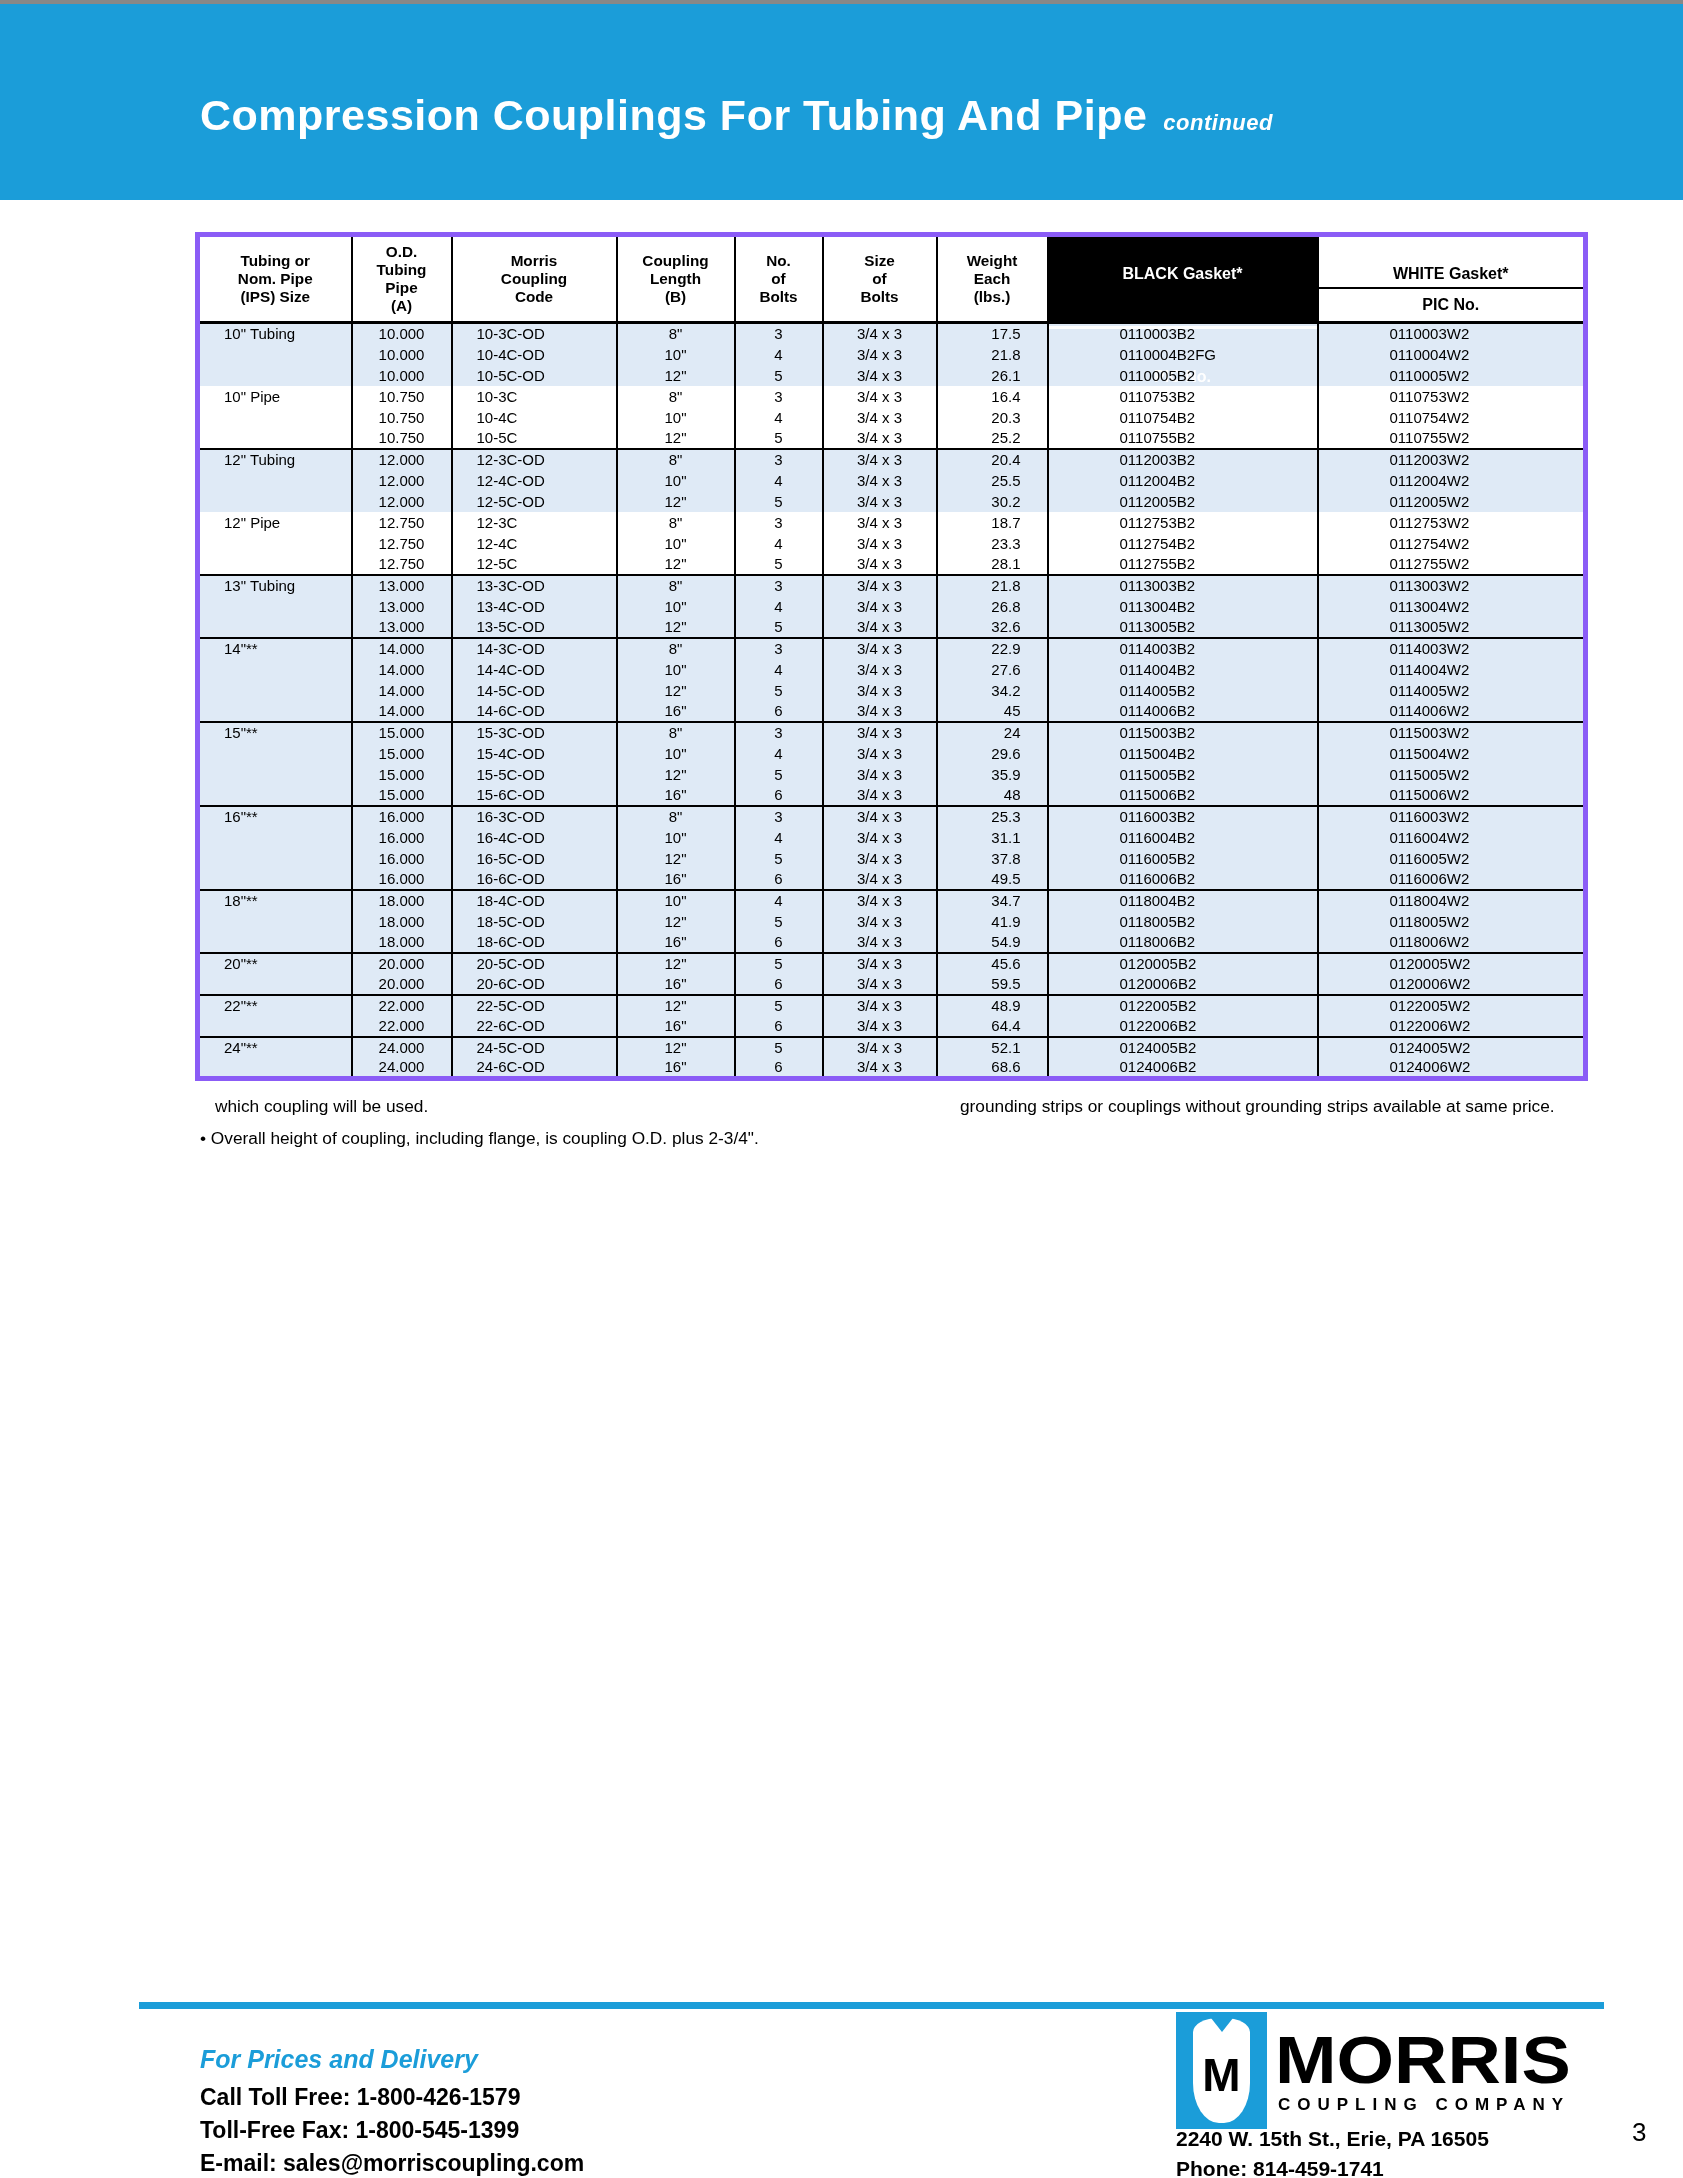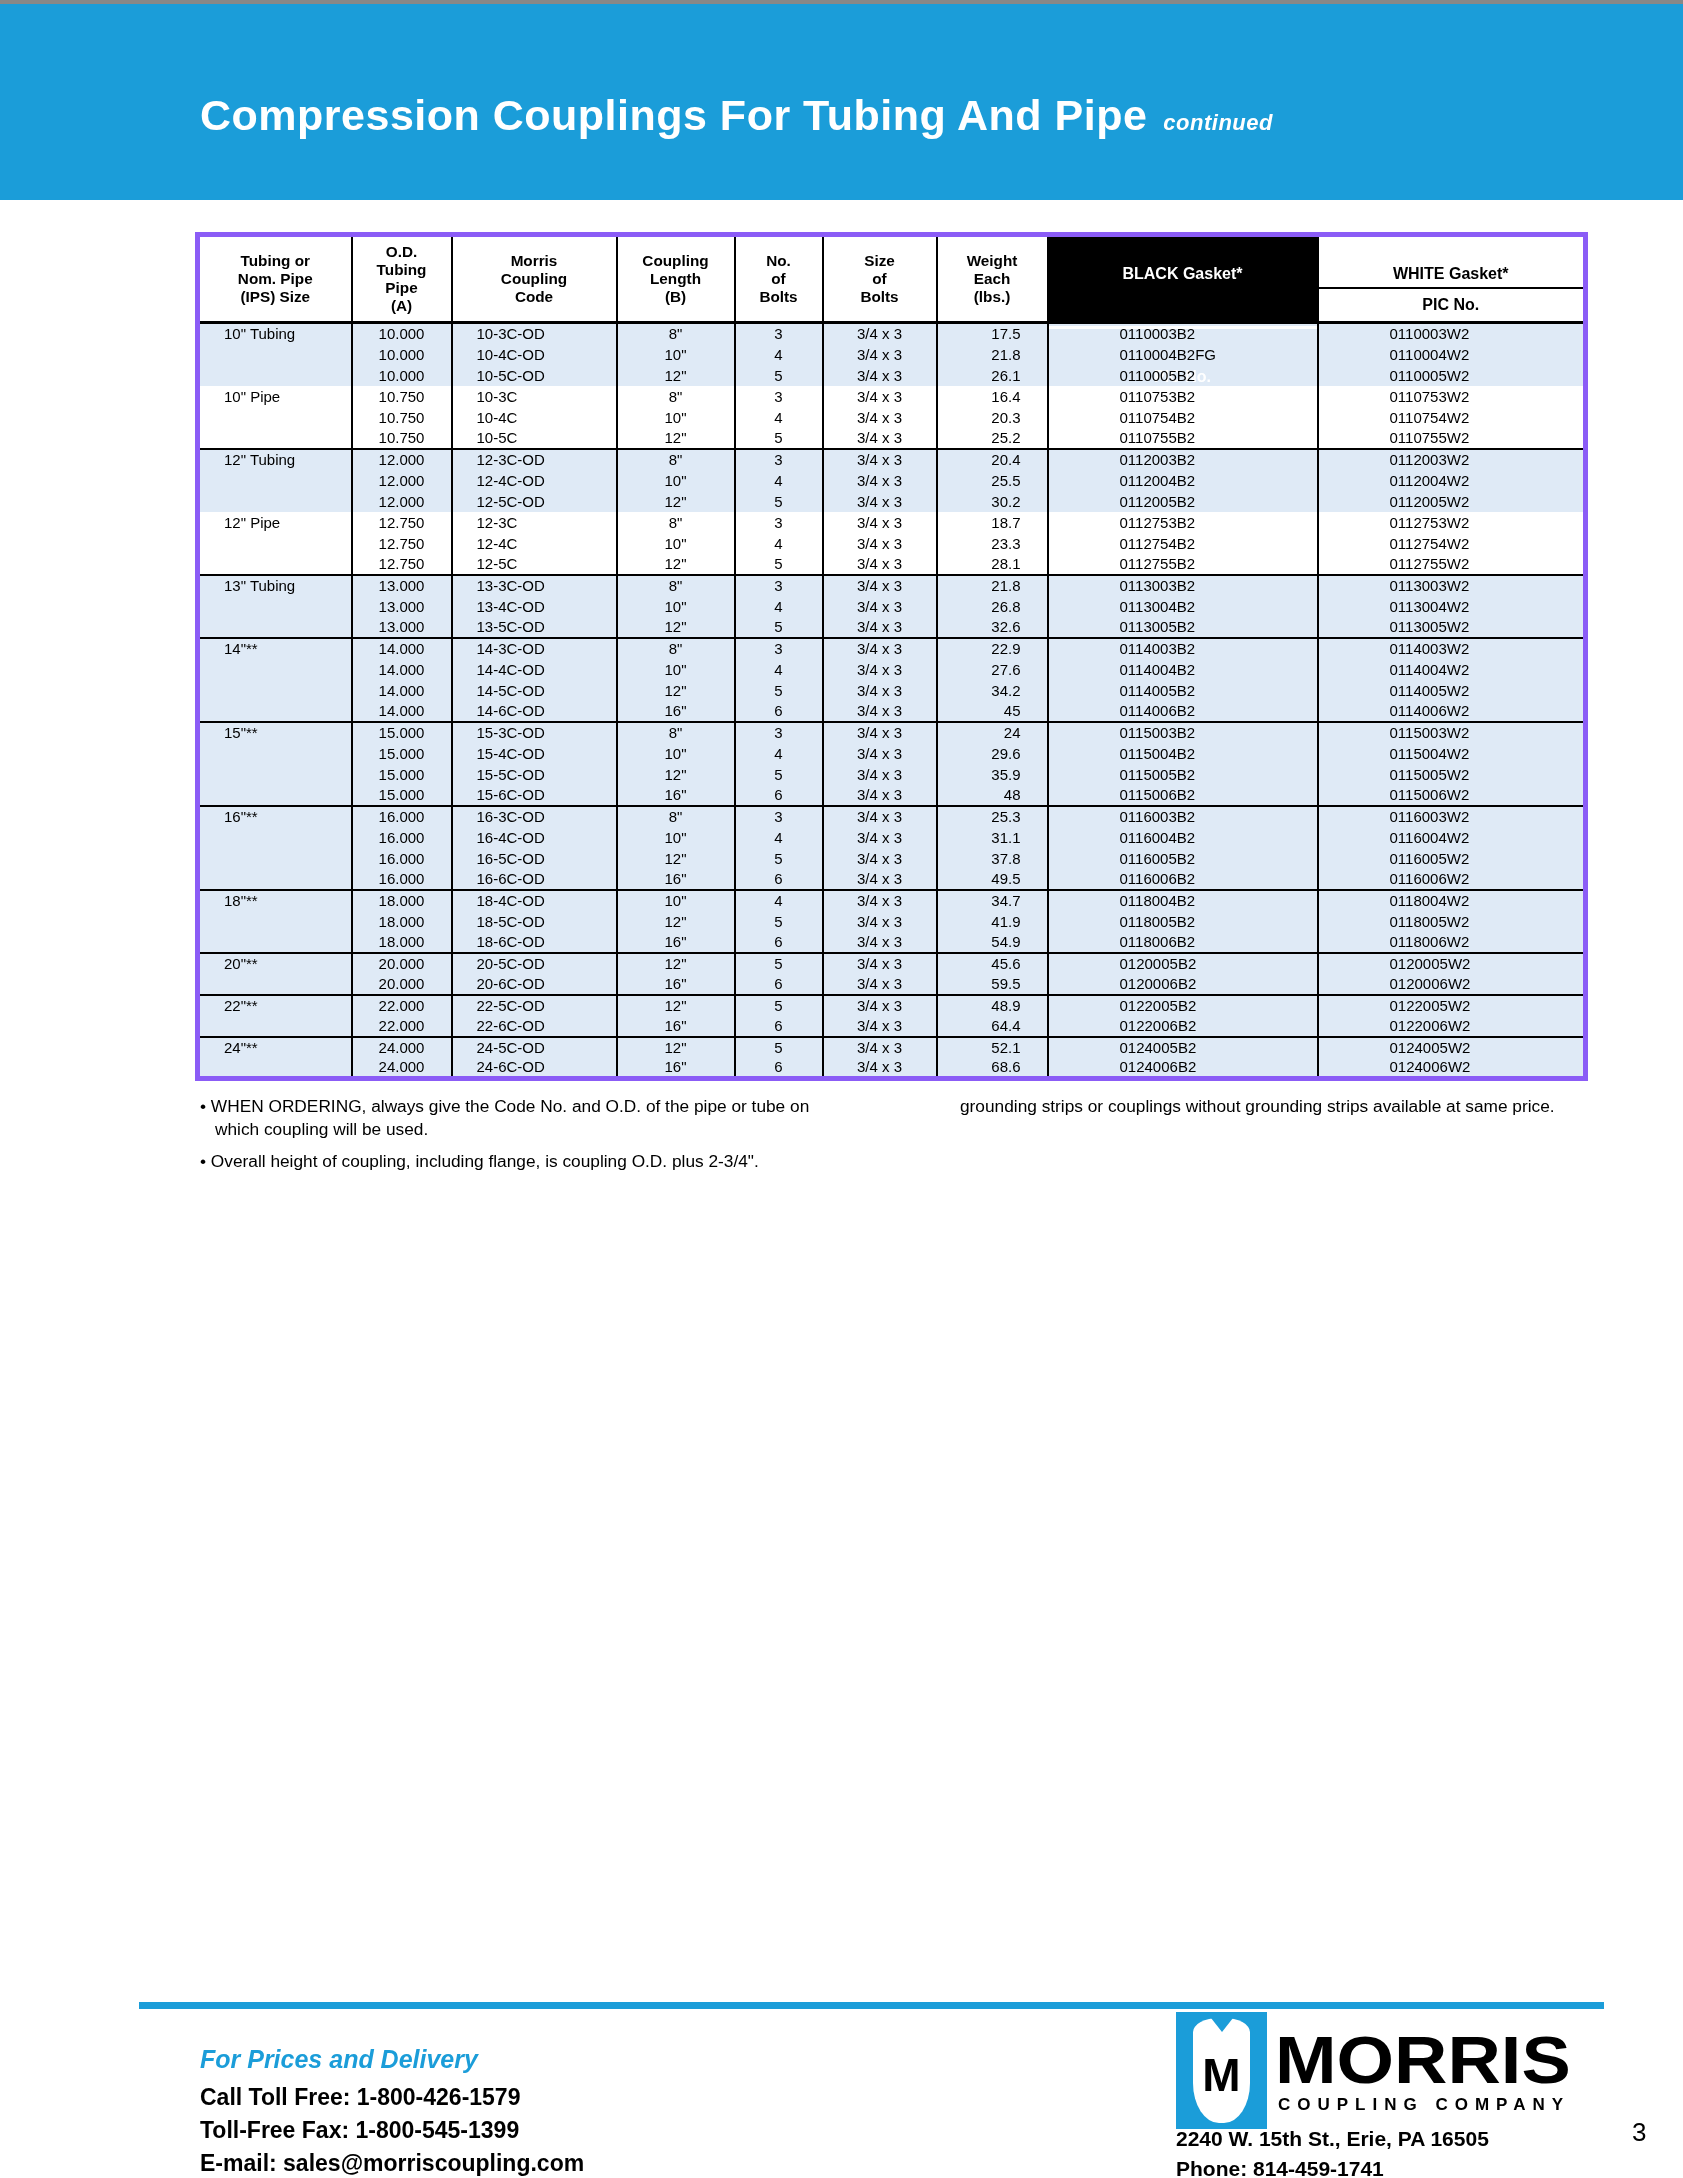--- a/index.html
+++ b/index.html
@@ -526,21 +526,20 @@
             <td class="c-weight">68.6</td>
             <td class="c-picb">0124006B2</td>
             <td class="c-picw">0124006W2</td>
           </tr>
         </tbody>
     </table>
   </div>
 
   <div class="footnotes">
     <div class="fn-left">
-      <div class="fn-line">• WHEN ORDERING, always give the Code No. and O.D. of the pipe or tube on</div>
       <div class="fn-line fn-cont">which coupling will be used.</div>
       <div class="fn-line fn-gap">• Overall height of coupling, including flange, is coupling O.D. plus 2-3/4".</div>
     </div>
     <div class="fn-right">
       <div class="fn-line fn-cont2">grounding strips or couplings without grounding strips available at same price.</div>
     </div>
   </div>
 
   <div class="footer-rule"></div>
 

